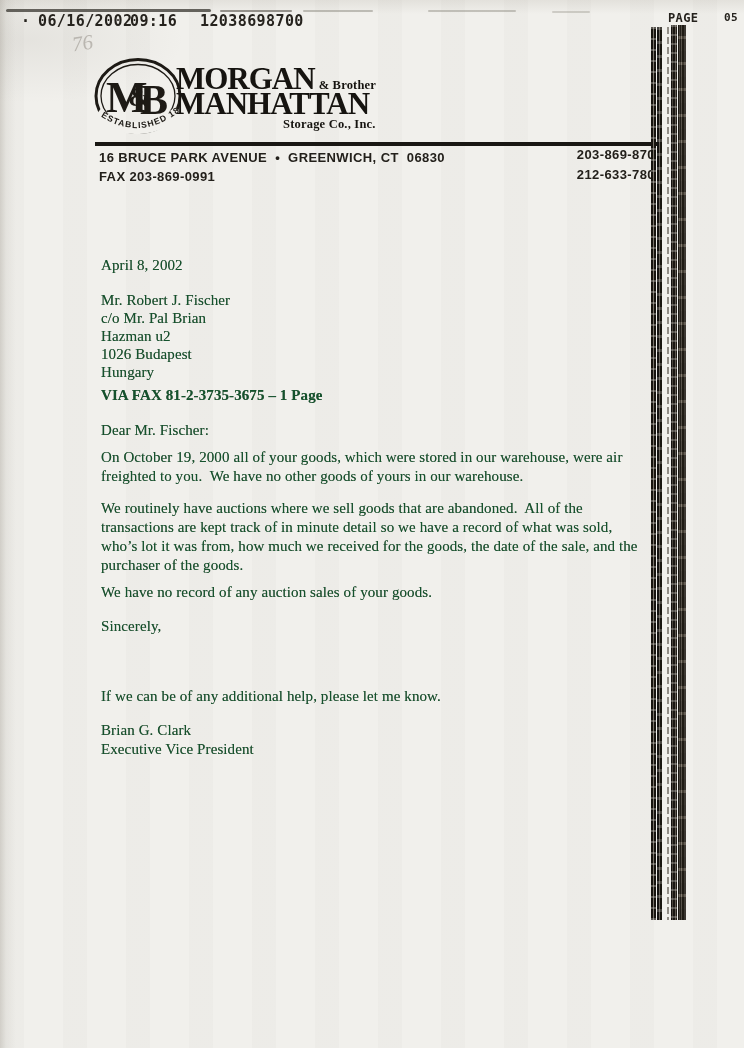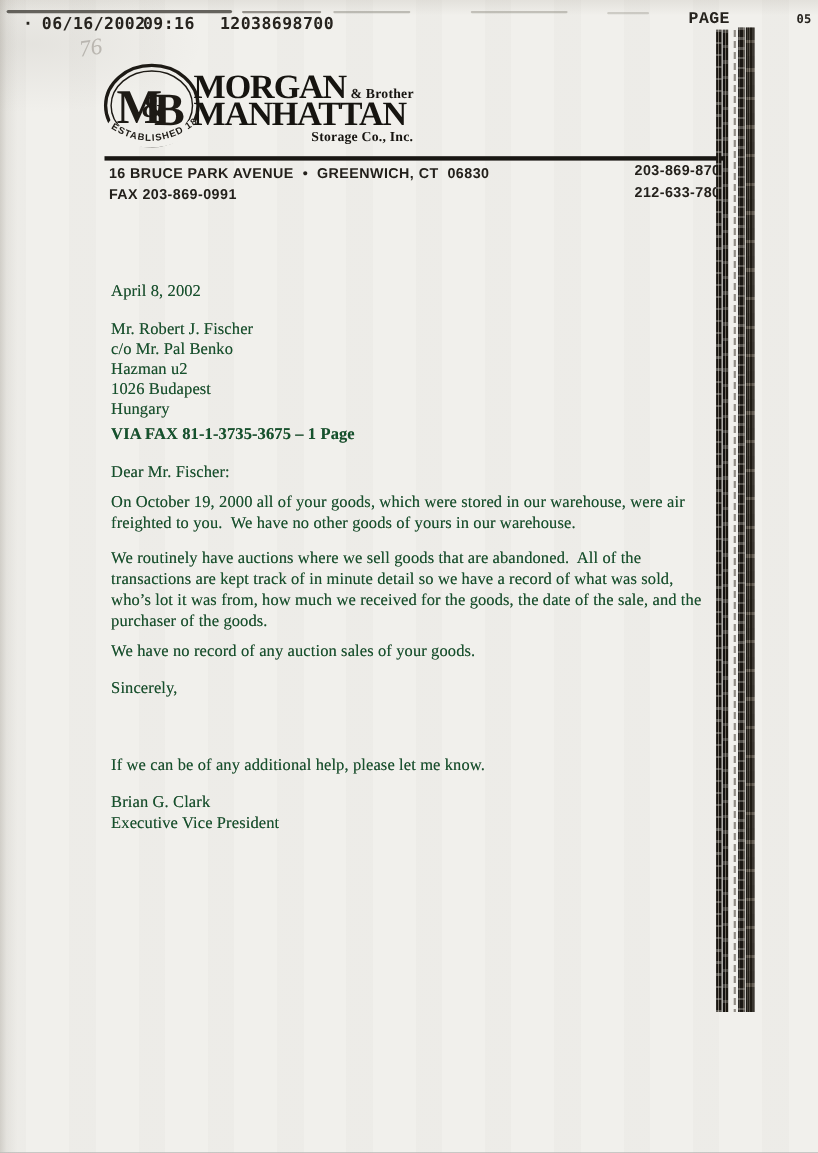--- a/index.html
+++ b/index.html
@@ -94,21 +94,21 @@
   <div class="scanline" style="left:6px;top:9px;width:205px;height:3px;background:#4c4a44;opacity:.85;"></div>
   <div class="scanline" style="left:220px;top:10px;width:72px;height:2px;background:#6d6a63;opacity:.7;"></div>
   <div class="scanline" style="left:303px;top:10px;width:70px;height:2px;background:#8c897f;opacity:.5;"></div>
   <div class="scanline" style="left:428px;top:10px;width:88px;height:2px;background:#8c897f;opacity:.45;"></div>
   <div class="scanline" style="left:552px;top:11px;width:38px;height:2px;background:#9b988e;opacity:.4;"></div>
 
   <span class="abs faxfont" style="left:21px;top:13px;">·</span>
   <span class="abs faxfont" style="left:38px;top:13px;">06/16/2002</span>
   <span class="abs faxfont" style="left:130px;top:13px;">09:16</span>
   <span class="abs faxfont" style="left:200px;top:13px;">12038698700</span>
-  <span class="abs faxfont" style="left:626px;top:10px;font-size:15px;font-family:Liberation Mono, monospace;">PAGE</span>
+  <span class="abs faxfont" style="left:668px;top:10px;font-size:12px;">PAGE</span>
   <span class="abs faxfont" style="left:724px;top:10px;font-size:11px;">05</span>
 
   <span class="abs hw-note" style="left:72px;top:31px;">76</span>
 
   <svg class="abs" style="left:92px;top:57px;" width="92" height="84" viewBox="0 0 92 84">
     <ellipse cx="46" cy="39" rx="42" ry="36.5" fill="none" stroke="#1d1a15" stroke-width="3"></ellipse>
     <ellipse cx="46" cy="39" rx="37" ry="31.5" fill="none" stroke="#1d1a15" stroke-width="1.3"></ellipse>
     <text x="14" y="55" font-family="Liberation Serif, serif" font-weight="bold" font-size="44" fill="#1d1a15">M</text>
     <text x="36" y="49" font-family="Liberation Serif, serif" font-weight="bold" font-size="28" fill="#1d1a15">&amp;</text>
     <text x="48" y="57" font-family="Liberation Serif, serif" font-weight="bold" font-size="42" fill="#1d1a15">B</text>
@@ -128,27 +128,27 @@
   <div class="abs lh-sans" style="left:99px;top:150px;">16 BRUCE PARK AVENUE  •  GREENWICH, CT  06830</div>
   <div class="abs lh-sans" style="left:99px;top:169px;">FAX 203-869-0991</div>
   <div class="abs lh-sans" style="right:89px;top:147px;text-align:right;">203-869-870</div>
   <div class="abs lh-sans" style="right:89px;top:167px;text-align:right;">212-633-780</div>
 
   <div class="body-copy">
     <div class="line" style="margin-bottom:16px;">April 8, 2002</div>
 
     <div style="line-height:18px;margin-bottom:5px;">
       <div class="line">Mr. Robert J. Fischer</div>
-      <div class="line">c/o Mr. Pal Benko</div>
+      <div class="line">c/o Mr. Pal Brian</div>
       <div class="line">Hazman u2</div>
       <div class="line">1026 Budapest</div>
       <div class="line">Hungary</div>
     </div>
 
-    <div class="line bold" style="margin-bottom:16px;">VIA FAX 81-1-3735-3675 – 1 Page</div>
+    <div class="line bold" style="margin-bottom:16px;">VIA FAX 81-2-3735-3675 – 1 Page</div>
 
     <div class="line" style="margin-bottom:8px;">Dear Mr. Fischer:</div>
 
     <div style="margin-bottom:13px;">
       <div class="line">On October 19, 2000 all of your goods, which were stored in our warehouse, were air</div>
       <div class="line">freighted to you.  We have no other goods of yours in our warehouse.</div>
     </div>
 
     <div style="margin-bottom:8px;">
       <div class="line">We routinely have auctions where we sell goods that are abandoned.  All of the</div>

